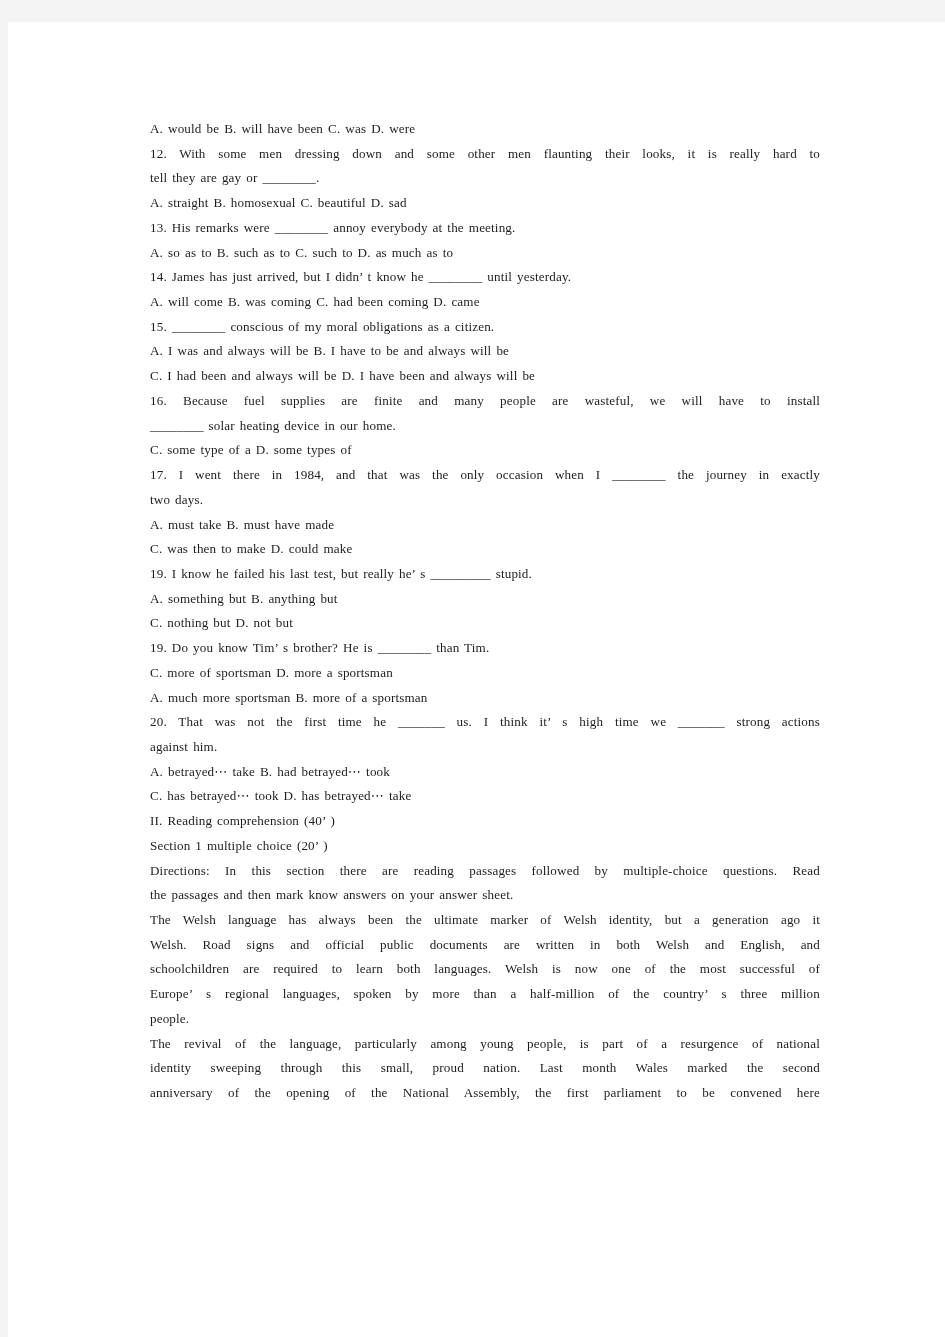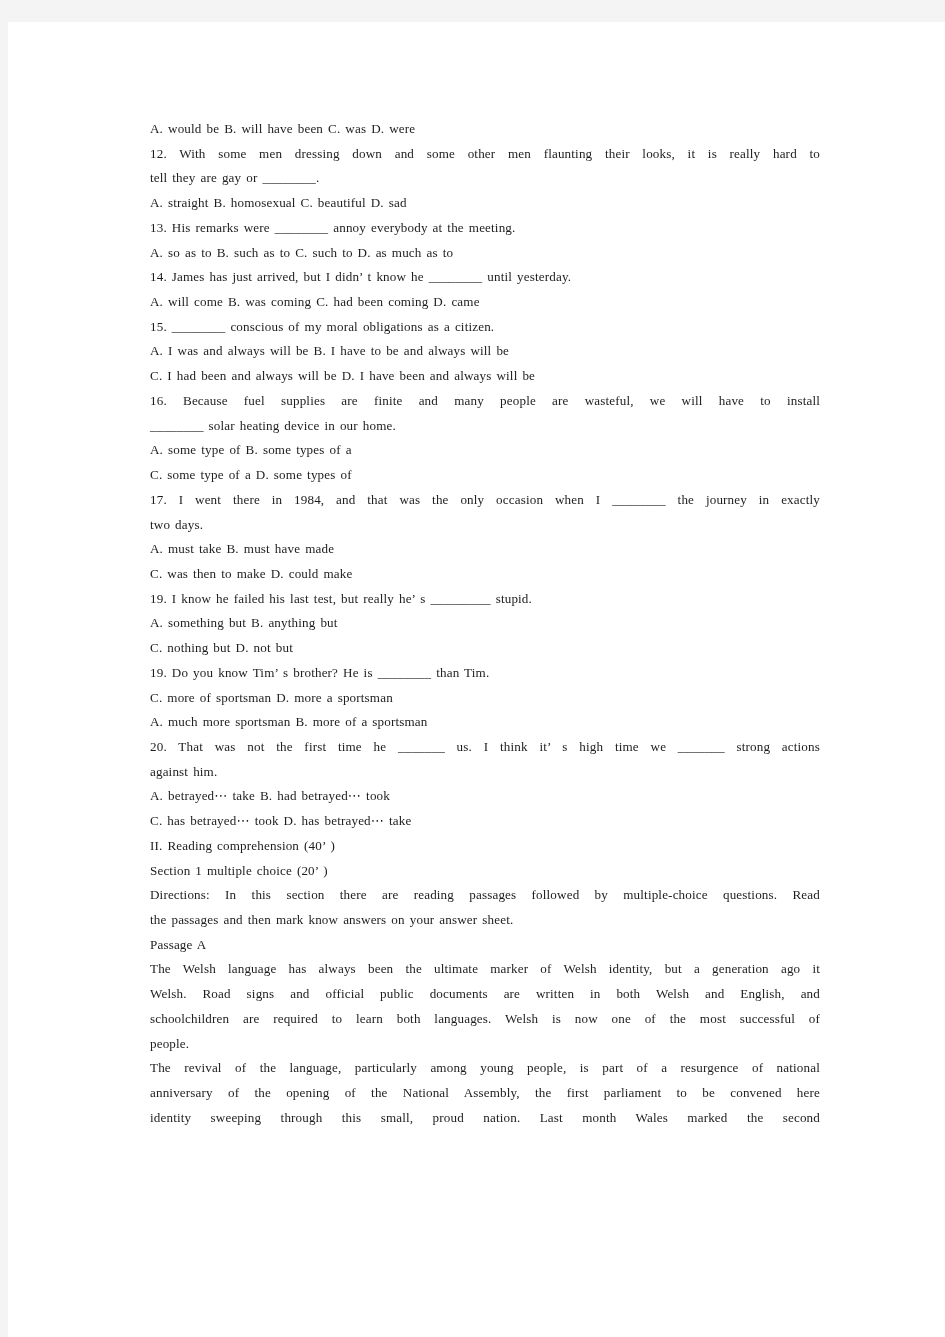--- a/index.html
+++ b/index.html
@@ -59,42 +59,41 @@
       <div class="ln flush">A. straight B. homosexual C. beautiful D. sad</div>
       <div class="ln flush">13. His remarks were ________ annoy everybody at the meeting.</div>
       <div class="ln flush">A. so as to B. such as to C. such to D. as much as to</div>
       <div class="ln flush">14. James has just arrived, but I didn’ t know he ________ until yesterday.</div>
       <div class="ln flush">A. will come B. was coming C. had been coming D. came</div>
       <div class="ln flush">15. ________ conscious of my moral obligations as a citizen.</div>
       <div class="ln flush">A. I was and always will be B. I have to be and always will be</div>
       <div class="ln flush">C. I had been and always will be D. I have been and always will be</div>
       <div class="ln just">16. Because fuel supplies are finite and many people are wasteful, we will have to install</div>
       <div class="ln flush">________ solar heating device in our home.</div>
-      <div class="ln flush">A. some type of B. some types of a</div>
       <div class="ln flush">C. some type of a D. some types of</div>
       <div class="ln just">17. I went there in 1984, and that was the only occasion when I ________ the journey in exactly</div>
       <div class="ln flush">two days.</div>
       <div class="ln flush">A. must take B. must have made</div>
       <div class="ln flush">C. was then to make D. could make</div>
       <div class="ln flush">19. I know he failed his last test, but really he’ s _________ stupid.</div>
       <div class="ln flush">A. something but B. anything but</div>
       <div class="ln flush">C. nothing but D. not but</div>
       <div class="ln flush">19. Do you know Tim’ s brother? He is ________ than Tim.</div>
       <div class="ln flush">C. more of sportsman D. more a sportsman</div>
       <div class="ln flush">A. much more sportsman B. more of a sportsman</div>
       <div class="ln just">20. That was not the first time he _______ us. I think it’ s high time we _______ strong actions</div>
       <div class="ln flush">against him.</div>
       <div class="ln flush">A. betrayed⋯ take B. had betrayed⋯ took</div>
       <div class="ln flush">C. has betrayed⋯ took D. has betrayed⋯ take</div>
       <div class="ln flush">II. Reading comprehension (40’ )</div>
       <div class="ln flush">Section 1 multiple choice (20’ )</div>
       <div class="ln just">Directions: In this section there are reading passages followed by multiple-choice questions. Read</div>
       <div class="ln flush">the passages and then mark know answers on your answer sheet.</div>
-      <div class="ln flush">Passage A</div>
       <div class="ln just">The Welsh language has always been the ultimate marker of Welsh identity, but a generation ago it</div>
       <div class="ln just">Welsh. Road signs and official public documents are written in both Welsh and English, and</div>
       <div class="ln just">schoolchildren are required to learn both languages. Welsh is now one of the most successful of</div>
+      <div class="ln just">Europe’ s regional languages, spoken by more than a half-million of the country’ s three million</div>
       <div class="ln flush">people.</div>
       <div class="ln just">The revival of the language, particularly among young people, is part of a resurgence of national</div>
+      <div class="ln just">identity sweeping through this small, proud nation. Last month Wales marked the second</div>
       <div class="ln just">anniversary of the opening of the National Assembly, the first parliament to be convened here</div>
-      <div class="ln just">identity sweeping through this small, proud nation. Last month Wales marked the second</div>
     </div>
 </div>
 
 </body></html>

